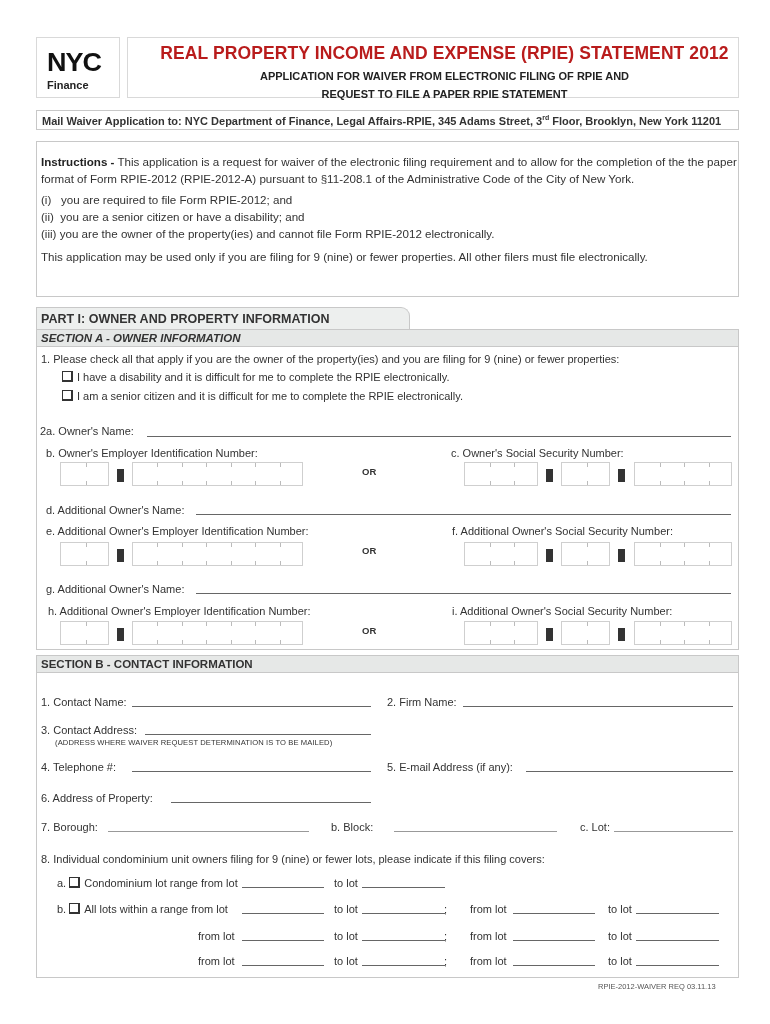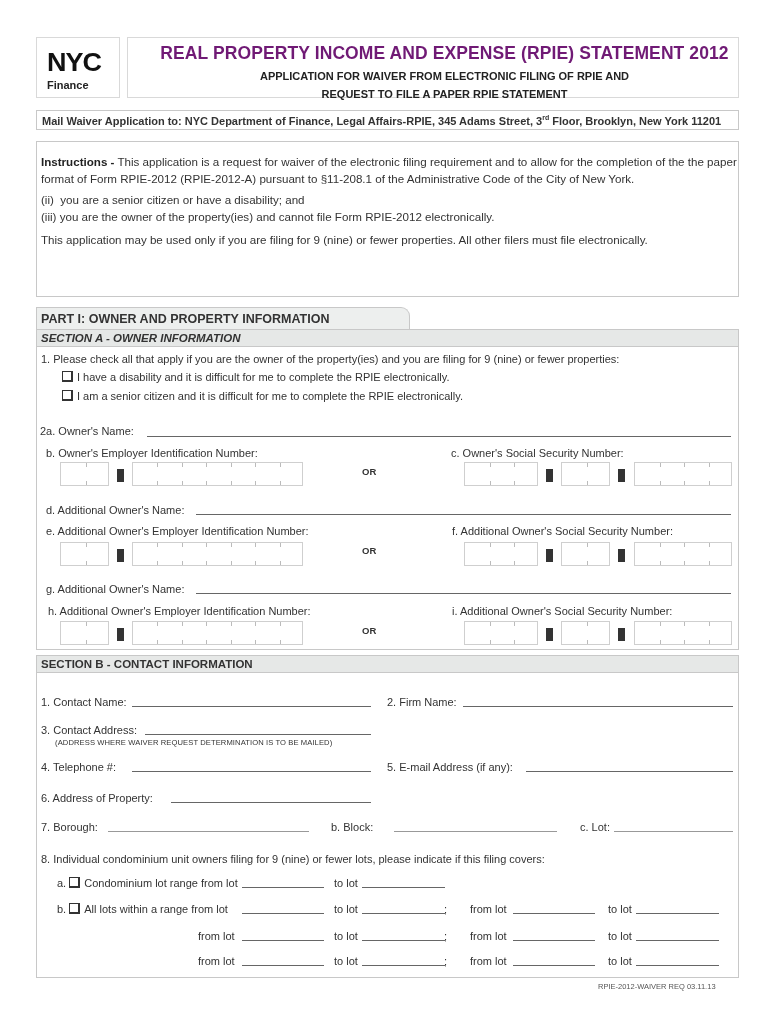--- a/index.html
+++ b/index.html
@@ -6,21 +6,21 @@
   html, body { width: 770px; height: 1024px; background: #ffffff; overflow: hidden; }
   body { font-family: "Liberation Sans", sans-serif; color: #333; position: relative; }
 
   .abs { position: absolute; padding-left: 23px; }
 
   
   .logo-box { left: 36px; top: 37px; width: 84px; height: 61px; border: 1px solid #d9d9d9; }
   .logo-nyc { position: absolute; left: 10px; top: 11px; font-family: "Liberation Sans", sans-serif; font-weight: 900; font-size: 27px; letter-spacing: -1px; color: #111; transform: scaleY(0.95); line-height: 1; }
   .logo-fin { position: absolute; left: 10px; top: 41px; font-size: 11px; font-weight: bold; color: #222; }
   .title-box { left: 127px; top: 37px; width: 612px; height: 61px; border: 1px solid #d9d9d9; text-align: center; }
-  .title-main { font-weight: bold; font-size: 17.5px; color: #701a75; margin-top: 5px; letter-spacing: 0.1px; }
+  .title-main { font-weight: bold; font-size: 17.5px; color: #b91c1c; margin-top: 5px; letter-spacing: 0.1px; }
   .title-sub { font-weight: bold; font-size: 11px; color: #222; line-height: 18px; }
   .title-sub1 { margin-top: 3px; }
 
   .mail-box { left: 36px; top: 110px; width: 703px; height: 20px; border: 1px solid #c8c8c8; font-size: 11px; font-weight: bold; color: #333; padding: 3px 0 0 5px; white-space: nowrap; }
   .mail-box sup { font-size: 7px; }
 
   .instr-box { left: 36px; top: 141px; width: 703px; height: 156px; border: 1px solid #c8c8c8; padding: 11px 0 0 4px; font-size: 11.6px; color: #333; line-height: 17px; }
   .instr-box b { color: #222; }
   .instr-p { margin-bottom: 4px; }
   .instr-list { line-height: 17px; }
@@ -58,20 +58,21 @@
   <div class="title-main">REAL PROPERTY INCOME AND EXPENSE (RPIE) STATEMENT 2012</div>
   <div class="title-sub title-sub1">APPLICATION FOR WAIVER FROM ELECTRONIC FILING OF RPIE AND</div>
   <div class="title-sub">REQUEST TO FILE A PAPER RPIE STATEMENT</div>
 </div>
 
 <div class="abs mail-box"><span>Mail Waiver Application to: NYC Department of Finance, Legal Affairs-RPIE, 345 Adams Street, 3</span><sup>rd</sup><span> Floor, Brooklyn, New York 11201</span></div>
 
 <div class="abs instr-box">
   <div class="instr-p"><b>Instructions -</b><span> This application is a request for waiver of the electronic filing requirement and to allow for the completion of the the paper format of Form RPIE-2012 (RPIE-2012-A) pursuant to §11-208.1 of the Administrative Code of the City of New York.</span></div>
   <div class="instr-list">
+    <div style="white-space:pre">(i)   you are required to file Form RPIE-2012; and</div>
     <div style="white-space:pre">(ii)  you are a senior citizen or have a disability; and</div>
     <div style="white-space:pre">(iii) you are the owner of the property(ies) and cannot file Form RPIE-2012 electronically.</div>
   </div>
   <div class="instr-last">This application may be used only if you are filing for 9 (nine) or fewer properties.  All other filers must file electronically.</div>
 </div>
 
 <div class="abs part-tab">PART I: OWNER AND PROPERTY INFORMATION</div>
 <div class="abs section-hdr" style="top:329px;font-style:italic;">SECTION A - OWNER INFORMATION</div>
 <div class="abs secA-body"></div>
 

